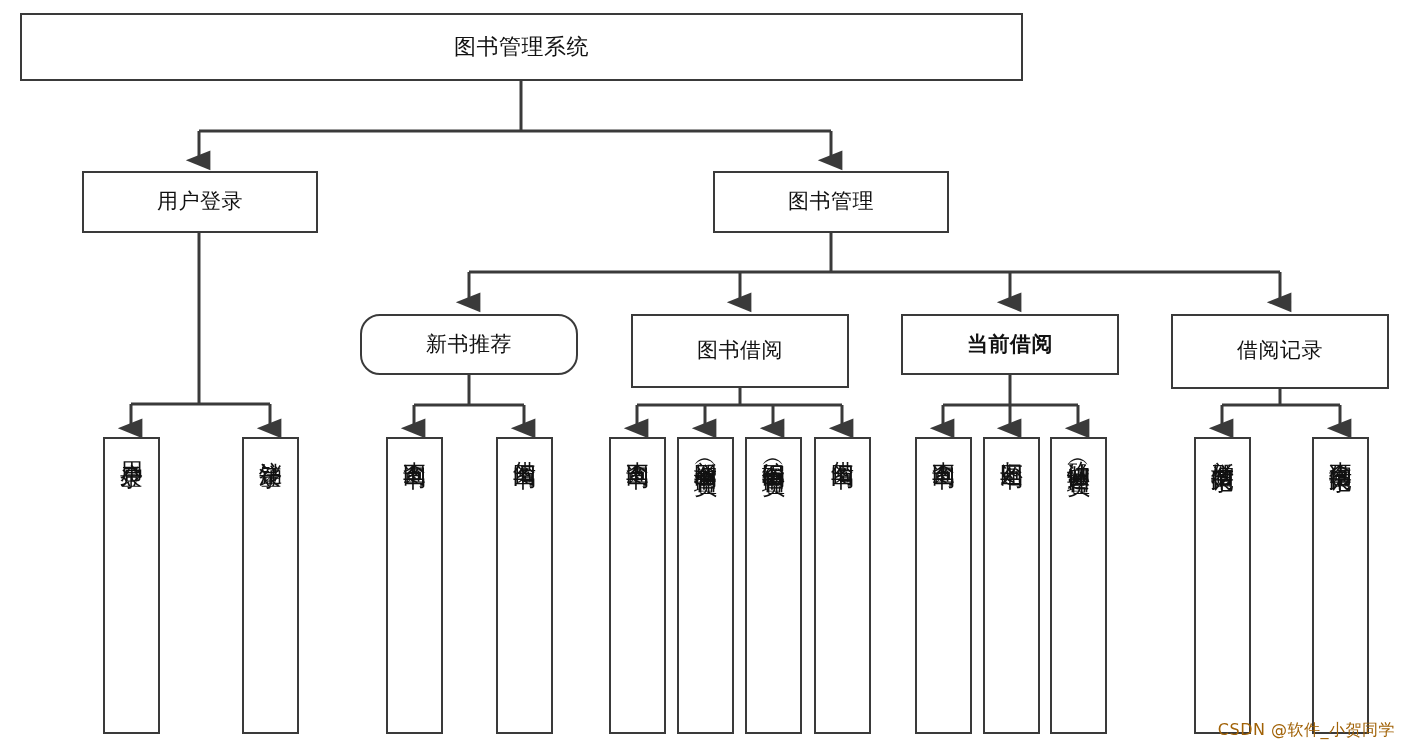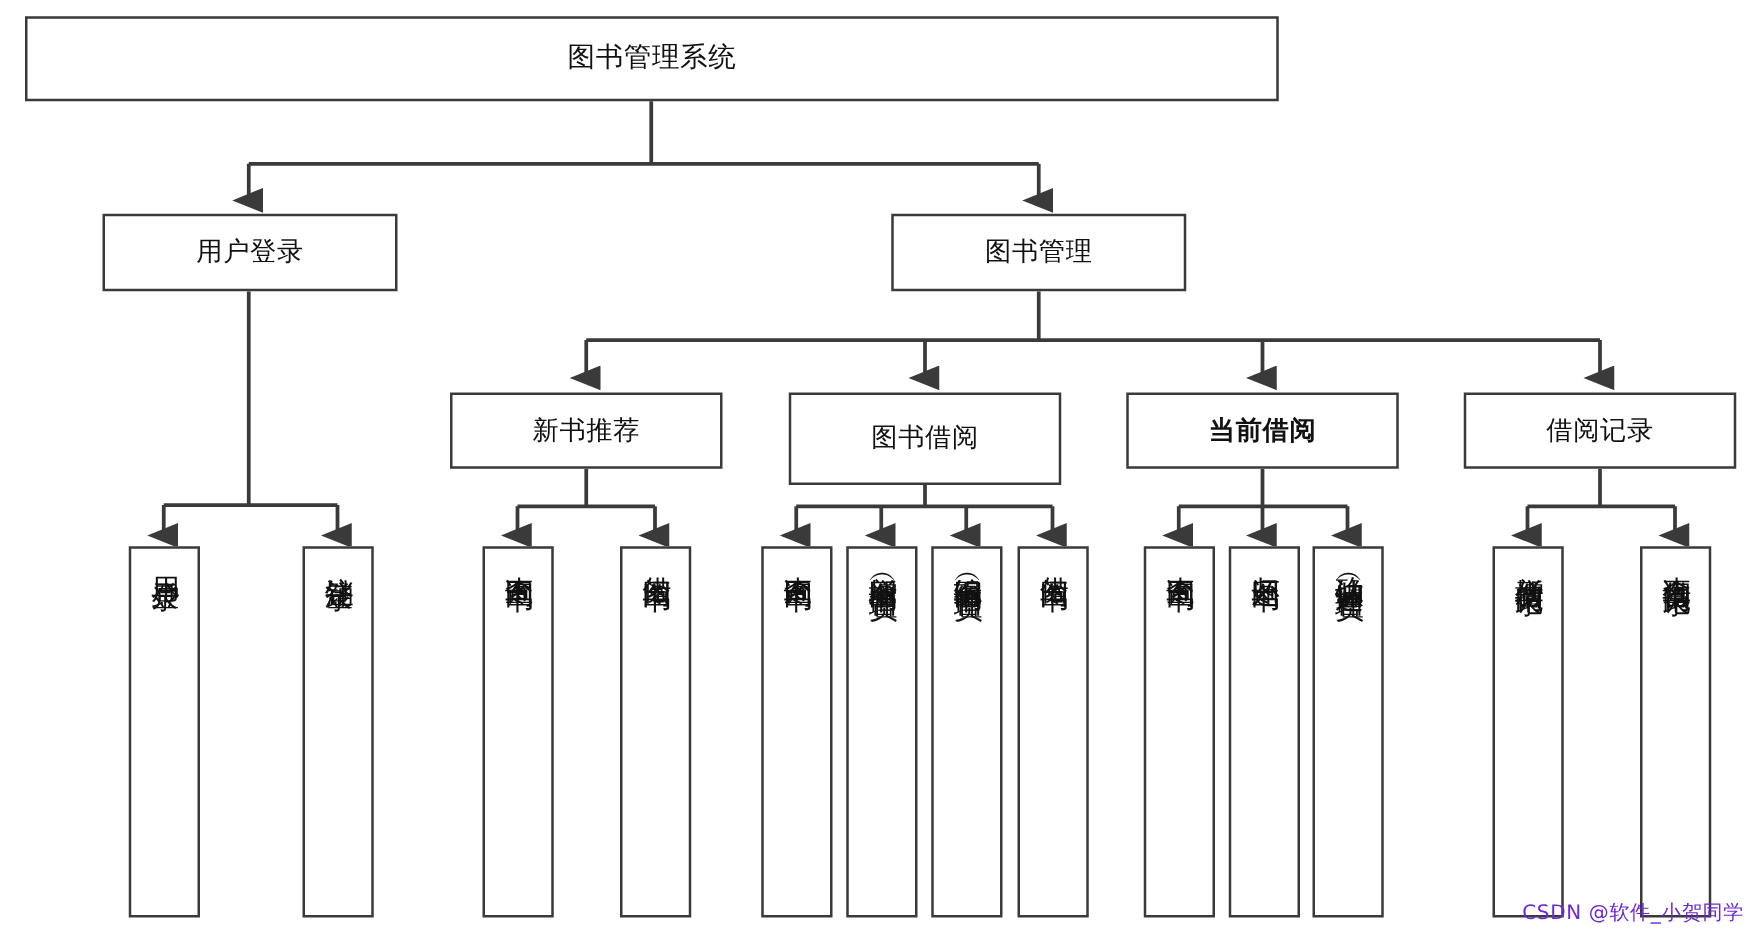--- a/index.html
+++ b/index.html
@@ -62,21 +62,21 @@
     font-size: 23px;
     line-height: 1.0;
     letter-spacing: 2px;
     white-space: nowrap;
   }
   .watermark {
     position: absolute;
     right: 10px;
     bottom: 6px;
     font-size: 16px;
-    color: #6d28d9;
+    color: #a16207;
     letter-spacing: 0.5px;
     z-index: 5;
     white-space: nowrap;
   }
 </style>
 </head>
 <body>
 
 <div id="canvas">
 
@@ -137,33 +137,33 @@
   </div>
 
   <div class="node horiz" style="left:82px; top:171px; width:236px; height:62px;">
     <span class="label">用户登录</span>
   </div>
 
   <div class="node horiz" style="left:713px; top:171px; width:236px; height:62px;">
     <span class="label">图书管理</span>
   </div>
 
-  <div class="node horiz" style="left:360px; top:314px; width:218px; height:61px;">
+  <div class="node horiz" style="left:360px; top:314px; width:218px; height:61px;border-radius:20px;">
     <span class="label">新书推荐</span>
   </div>
 
   <div class="node horiz" style="left:631px; top:314px; width:218px; height:74px;">
     <span class="label">图书借阅</span>
   </div>
 
   <div class="node horiz" style="left:901px; top:314px; width:218px; height:61px;font-weight:bold;">
     <span class="label">当前借阅</span>
   </div>
 
-  <div class="node horiz" style="left:1171px; top:314px; width:218px; height:61px;">
+  <div class="node horiz" style="left:1171px; top:314px; width:218px; height:75px;font-family:Liberation Mono, monospace;">
     <span class="label">借阅记录</span>
   </div>
 
   <div class="node vert" style="left:103px; top:437px; width:57px; height:297px;">
     <span class="label">用户登录</span>
   </div>
 
   <div class="node vert" style="left:242px; top:437px; width:57px; height:297px;">
     <span class="label">注销登录</span>
   </div>

